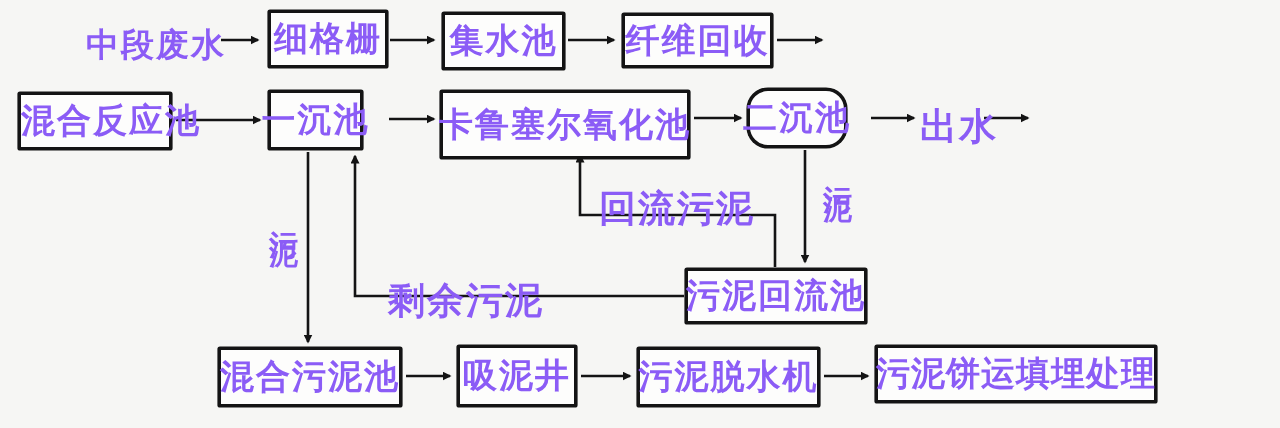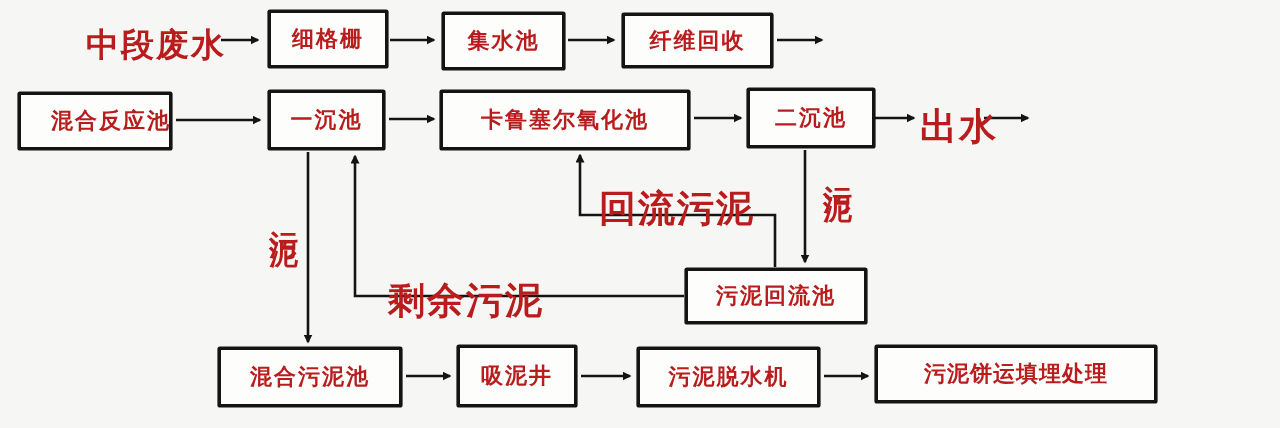--- a/index.html
+++ b/index.html
@@ -1,27 +1,27 @@
 <!DOCTYPE html>
 <html><head>
 <meta charset="utf-8">
 <style>
   html,body{margin:0;padding:0;background:#e9e9e9;}
   .canvas{
     position:relative;width:1280px;height:428px;overflow:hidden;
     background:#f6f6f4;
     font-family:"DejaVu Sans","Liberation Sans",sans-serif;
-    color:#b91c1c;
+    color:#8b5cf6;
   }
   .lines{position:absolute;left:0;top:0;width:1280px;height:428px;pointer-events:none;}
   .node{
     position:absolute;box-sizing:border-box;
     border:3.5px solid #141414;background:#fdfdfc;
     display:flex;align-items:center;justify-content:center;
-    font-weight:bold;font-size:22px;letter-spacing:2px;
+    font-weight:bold;font-size:34px;letter-spacing:2px;
     white-space:nowrap;border-radius:2px;
     box-shadow:0 0 0 0.6px #141414;
   }
   .flabel{
     position:absolute;font-weight:bold;font-size:37px;letter-spacing:2px;
     white-space:nowrap;
   }
   .vlabel{
     position:absolute;font-weight:bold;font-size:29px;
     writing-mode:vertical-rl;text-orientation:upright;letter-spacing:9px;
@@ -71,23 +71,23 @@
   <div class="flabel" style="left:599px;top:176px;margin-top:8px;">回流污泥</div>
   <div class="flabel" style="left:388px;top:242px;margin-top:34px;">剩余污泥</div>
   <div class="vlabel" style="left:818px;top:163px;">污泥</div>
   <div class="vlabel" style="left:264px;top:208px;">污泥</div>
 
   <div class="node" style="left:268px;top:10px;width:120px;height:58px;">细格栅</div>
   <div class="node" style="left:442px;top:12px;width:123px;height:58px;">集水池</div>
   <div class="node" style="left:622px;top:13px;width:151px;height:55px;">纤维回收</div>
 
   <div class="node" style="left:18px;top:92px;width:154px;height:58px;padding-left:32px;">混合反应池</div>
-  <div class="node" style="left:268px;top:90px;width:117px;height:60px;">一沉池</div>
-  <div class="node" style="left:440px;top:90px;width:250px;height:60px;">卡鲁塞尔氧化池</div>
-  <div class="node" style="left:747px;top:88px;width:128px;height:60px;">二沉池</div>
+  <div class="node" style="left:268px;top:90px;width:95px;height:60px;">一沉池</div>
+  <div class="node" style="left:440px;top:90px;width:250px;height:69px;">卡鲁塞尔氧化池</div>
+  <div class="node" style="left:747px;top:88px;width:100px;height:60px;border-radius:21px;">二沉池</div>
 
   <div class="node" style="left:685px;top:268px;width:182px;height:56px;">污泥回流池</div>
 
   <div class="node" style="left:218px;top:347px;width:184px;height:60px;">混合污泥池</div>
   <div class="node" style="left:457px;top:345px;width:120px;height:62px;">吸泥井</div>
   <div class="node" style="left:637px;top:347px;width:183px;height:60px;">污泥脱水机</div>
   <div class="node" style="left:875px;top:345px;width:282px;height:58px;letter-spacing:1px;">污泥饼运填埋处理</div>
 
 </div>
 

